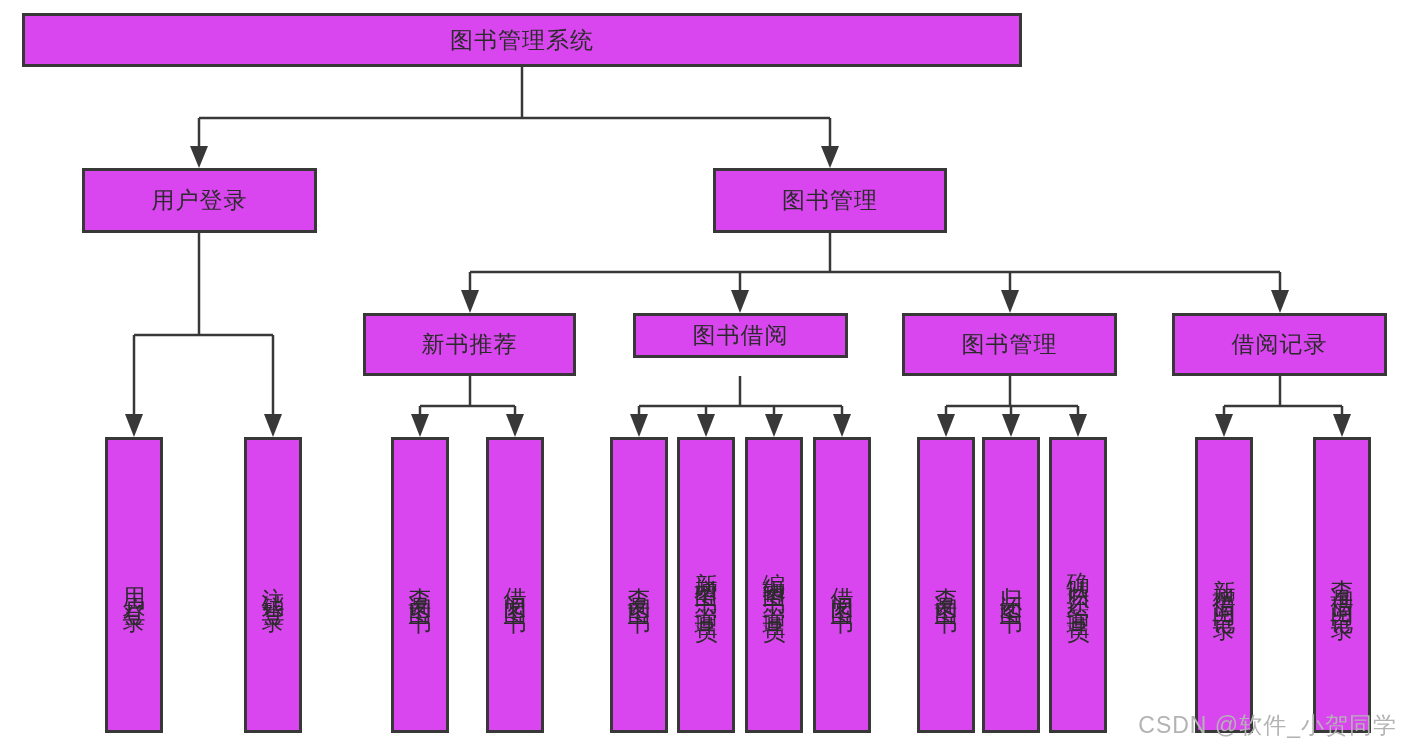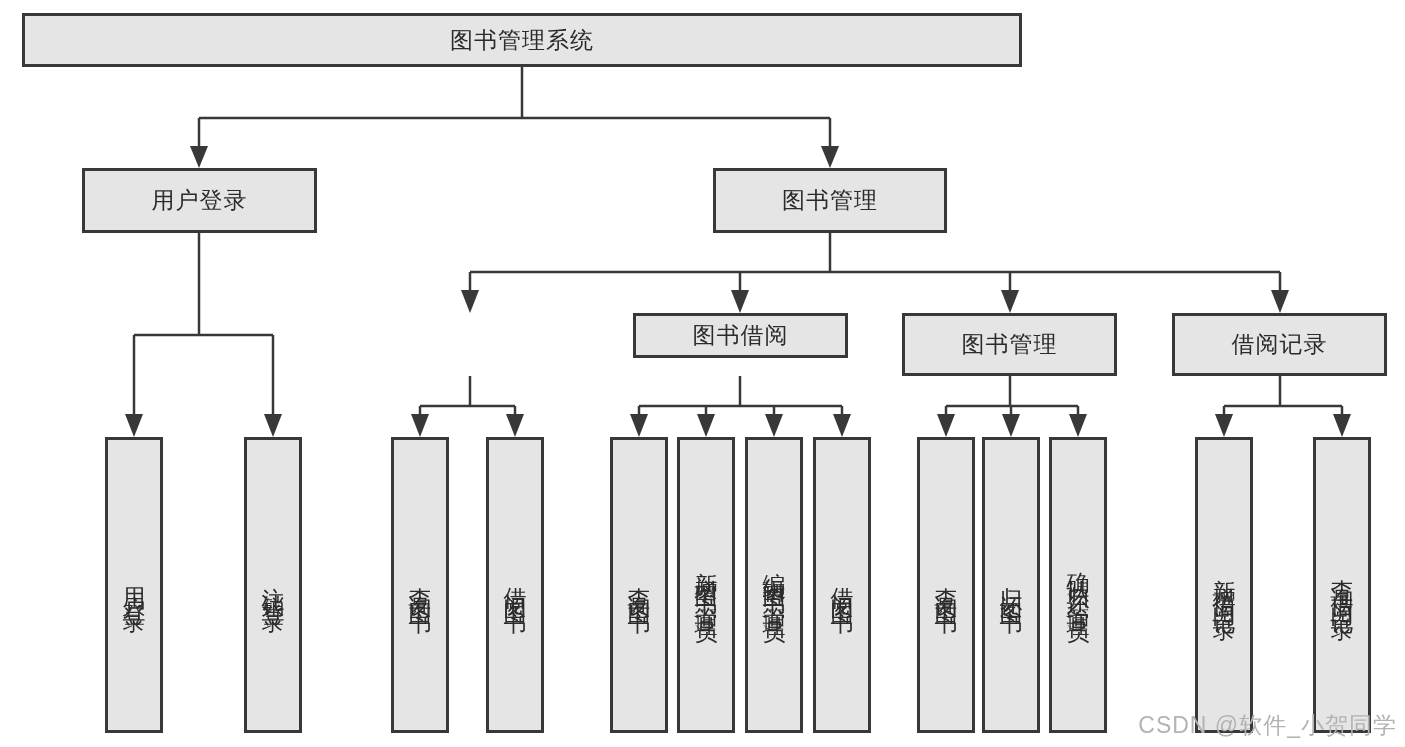--- a/index.html
+++ b/index.html
@@ -2,21 +2,21 @@
 <html><head>
 <meta charset="utf-8">
 <style>
   html,body{margin:0;padding:0;background:#ffffff;}
   .canvas{
     position:relative;width:1405px;height:747px;background:#ffffff;
     font-family:"Liberation Sans",sans-serif;color:#2b2b2b;overflow:hidden;
   }
   .connectors{position:absolute;left:0;top:0;z-index:0;}
   .box{
-    position:absolute;box-sizing:border-box;background:#e5e5e5;
+    position:absolute;box-sizing:border-box;background:#d946ef;
     border:3px solid #383838;display:flex;align-items:center;justify-content:center;
     z-index:1;
   }
   .box.h span{font-size:23px;letter-spacing:1px;white-space:nowrap;}
   .box.v span{
     writing-mode:vertical-rl;text-orientation:mixed;
     font-size:23px;letter-spacing:8px;line-height:1;white-space:nowrap;
   }
   .box.v span.long{letter-spacing:7px;}
   .watermark{
@@ -102,20 +102,23 @@
     <span>图书管理系统</span>
   </div>
 
   <div class="box h" style="left:82px;top:168px;width:235px;height:65px;">
     <span>用户登录</span>
   </div>
   <div class="box h" style="left:713px;top:168px;width:234px;height:65px;">
     <span>图书管理</span>
   </div>
 
+  <div class="box h" style="left:363px;top:313px;width:213px;height:63px;">
+    <span>新书推荐</span>
+  </div>
   <div class="box h" style="left:633px;top:313px;width:215px;height:45px;">
     <span>图书借阅</span>
   </div>
   <div class="box h" style="left:902px;top:313px;width:215px;height:63px;">
     <span>图书管理</span>
   </div>
   <div class="box h" style="left:1172px;top:313px;width:215px;height:63px;">
     <span>借阅记录</span>
   </div>
 

